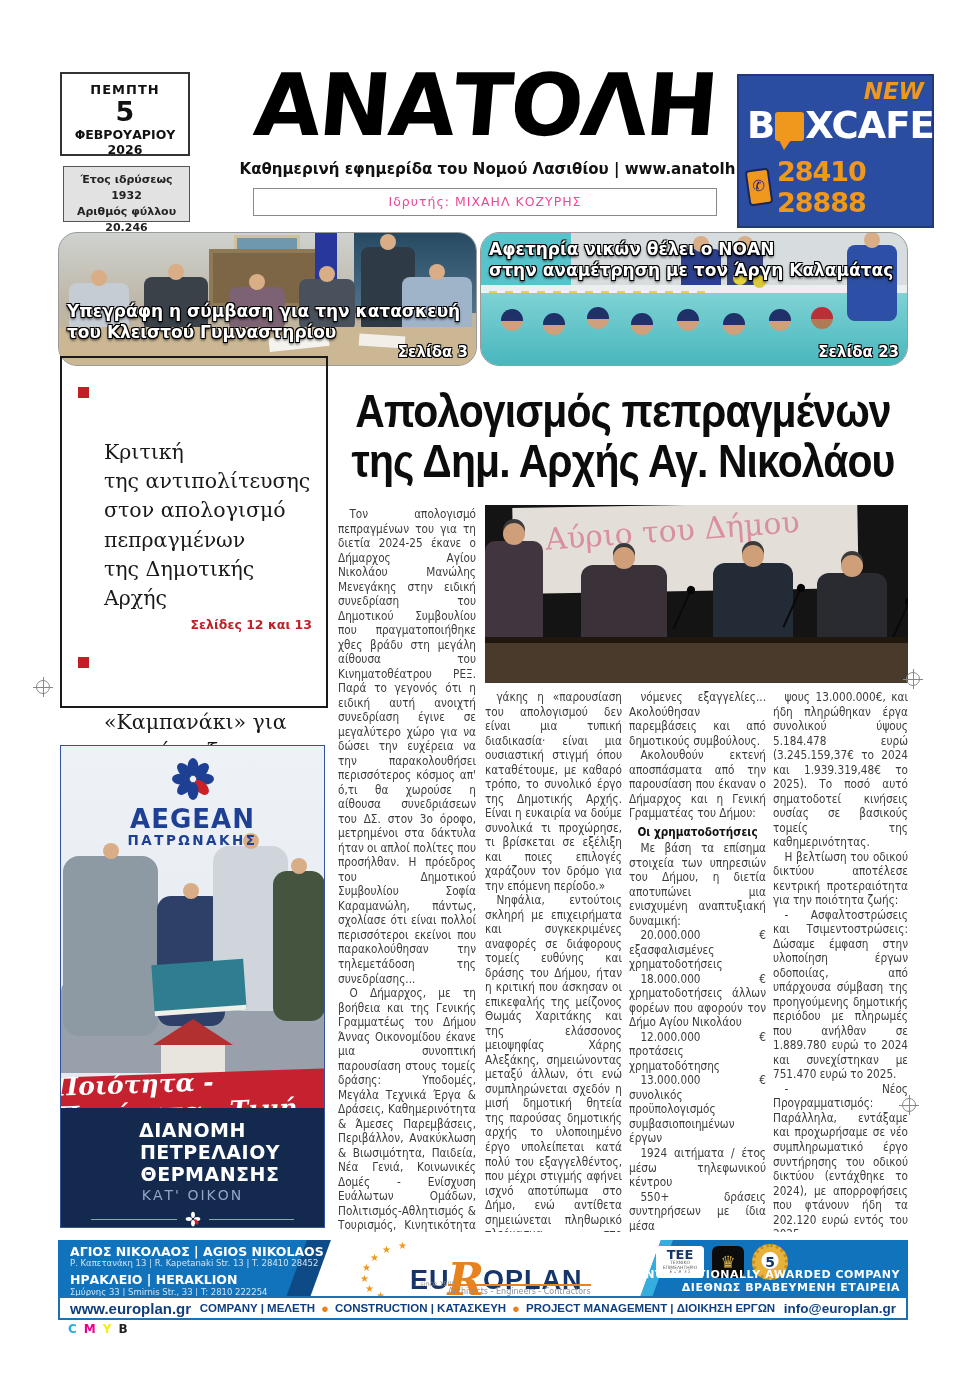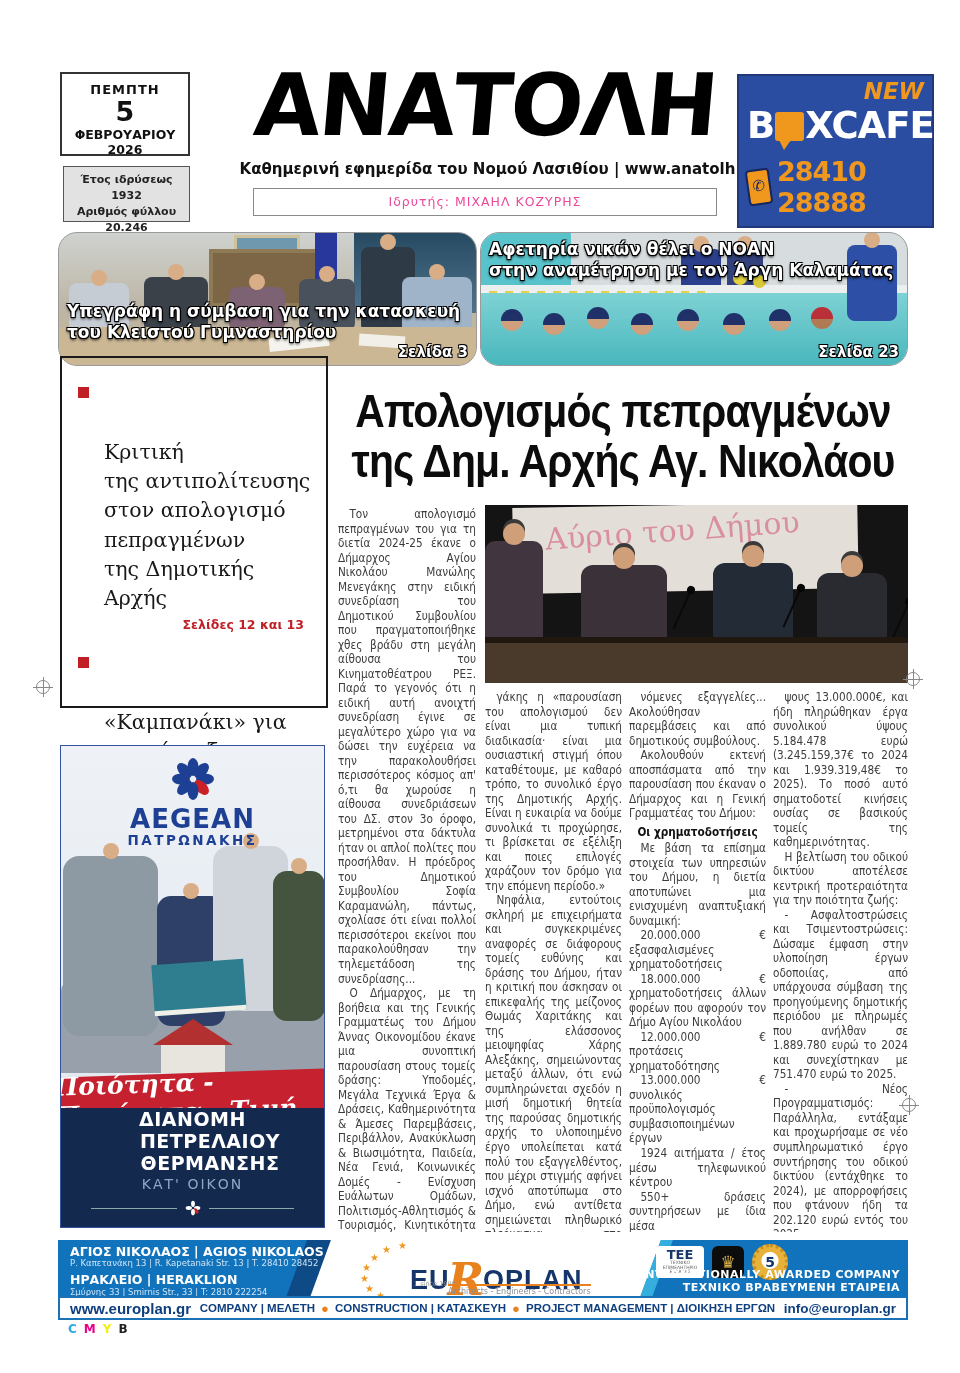--- a/index.html
+++ b/index.html
@@ -48,34 +48,34 @@
                   height:16px;border-radius:50%;background:#d9ae87;}
   .swm{position:absolute;width:22px;height:22px;border-radius:50%;
        background:linear-gradient(180deg,#203069 55%,#cfa07b 55%);}
 
   
   .headlines-box{position:absolute;left:60px;top:356px;width:268px;height:352px;border:2px solid #1a1a1a;
                  box-sizing:border-box;padding:22px 14px 0 16px;font-family:"DejaVu Serif",serif;}
   .tease-item{position:relative;padding-left:26px;font-size:20.5px;line-height:1.42;white-space:pre-line;color:#191919;}
   .bullet{position:absolute;left:0;top:7px;width:11px;height:11px;background:#c11f26;}
   .tease-ref{text-align:right;color:#c11f26;font-weight:bold;font-size:12.5px;
-             font-family:"DejaVu Sans",sans-serif;margin:4px 8px 18px 0;}
+             font-family:"DejaVu Sans",sans-serif;margin:4px 0 18px 0;}
 
   
   .aegean{position:absolute;left:60px;top:745px;width:265px;height:483px;border:1px solid #33539e;
           box-sizing:border-box;overflow:hidden;background:linear-gradient(#eef2f7,#dfe5ec);}
   .ag-photo{position:absolute;left:0;top:0;width:100%;height:327px;overflow:hidden;}
   .ag-logo{position:absolute;left:0;top:10px;width:100%;text-align:center;}
   .ag-brand{color:#1d3f94;font-weight:900;font-size:26px;letter-spacing:1px;line-height:1.0;}
   .ag-sub{color:#1d3f94;font-weight:bold;font-size:13.5px;letter-spacing:2.5px;}
   .ag-stripe{position:absolute;left:-6px;top:327px;width:276px;height:48px;background:#c5212e;
              transform:rotate(-2deg);display:flex;align-items:center;justify-content:center;}
   .ag-slogan{color:#fff;font-family:"DejaVu Serif",serif;font-style:italic;font-weight:bold;font-size:25px;}
   .ag-bottom{position:absolute;left:0;top:362px;width:100%;height:121px;background:#13294e;text-align:center;color:#fff;}
-  .ag-t1{font-weight:bold;font-size:19px;margin-top:0;letter-spacing:0.5px;}
+  .ag-t1{font-weight:bold;font-size:19px;margin-top:11px;letter-spacing:0.5px;}
   .ag-t2{font-weight:bold;font-size:19px;letter-spacing:0.5px;padding-left:35px;}
   .ag-t3{color:#93a6c6;font-size:14px;letter-spacing:2px;margin-top:2px;}
   .ag-div{display:flex;align-items:center;justify-content:center;gap:8px;margin:8px 30px 6px 30px;}
   .ag-div::before,.ag-div::after{content:"";flex:1;border-top:1px solid #8aa;}
 
   
   .headline{position:absolute;left:303px;top:386px;width:640px;text-align:center;font-weight:900;
             font-size:46px;line-height:1.09;letter-spacing:-1px;color:#0c0c0c;
             transform:scaleX(0.89);transform-origin:center top;font-family:"Liberation Sans",sans-serif;}
   .colx{position:absolute;overflow:hidden;}
@@ -384,21 +384,21 @@
       <div class="ep-badges">
         <div class="ep-tee">
           <b>ΤΕΕ</b>
           <span>ΤΕΧΝΙΚΟ ΕΠΙΜΕΛΗΤΗΡΙΟ ΕΛΛΑΔΑΣ</span>
         </div>
         <div class="ep-black">♛</div>
         <div class="ep-gold">5</div>
       </div>
       <div class="ep-award">
         <div>INTERNATIONALLY AWARDED COMPANY</div>
-        <div>ΤΕΧΝΙΚΟ ΒΡΑΒΕΥΜΕΝΗ ΕΤΑΙΡΕΙΑ</div>
+        <div>ΔΙΕΘΝΩΣ ΒΡΑΒΕΥΜΕΝΗ ΕΤΑΙΡΕΙΑ</div>
       </div>
     </div>
     <div class="ep-bottom">
       <span class="ep-site">www.europlan.gr</span>
       <span class="ep-servs">
         <span>COMPANY | ΜΕΛΕΤΗ</span>
         <span class="ep-dot">●</span>
         <span>CONSTRUCTION | ΚΑΤΑΣΚΕΥΗ</span>
         <span class="ep-dot">●</span>
         <span>PROJECT MANAGEMENT | ΔΙΟΙΚΗΣΗ ΕΡΓΩΝ</span>

